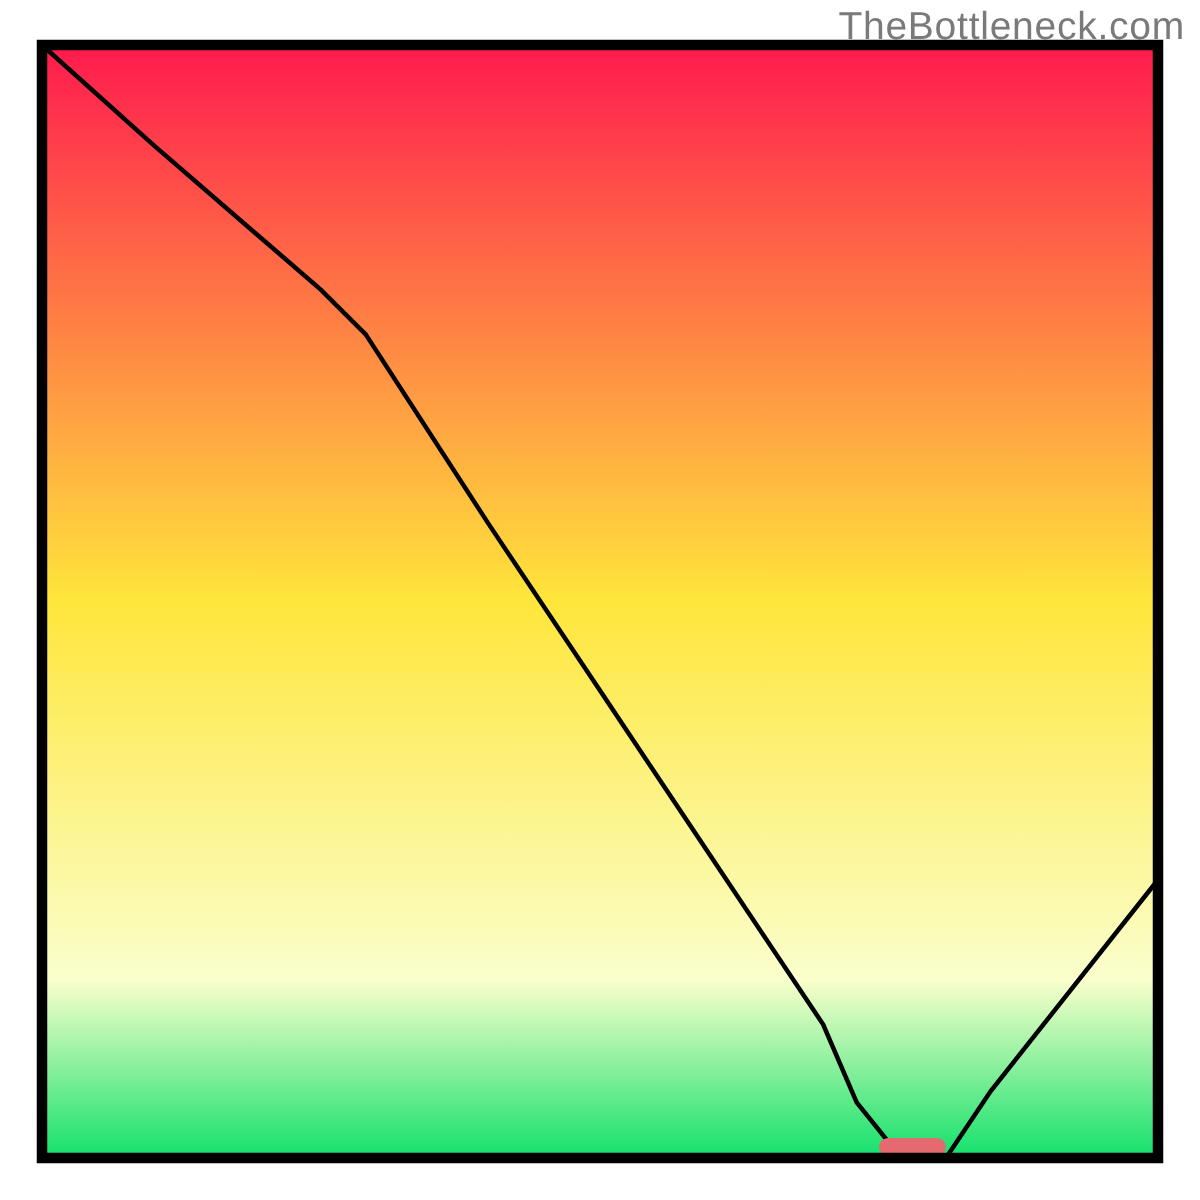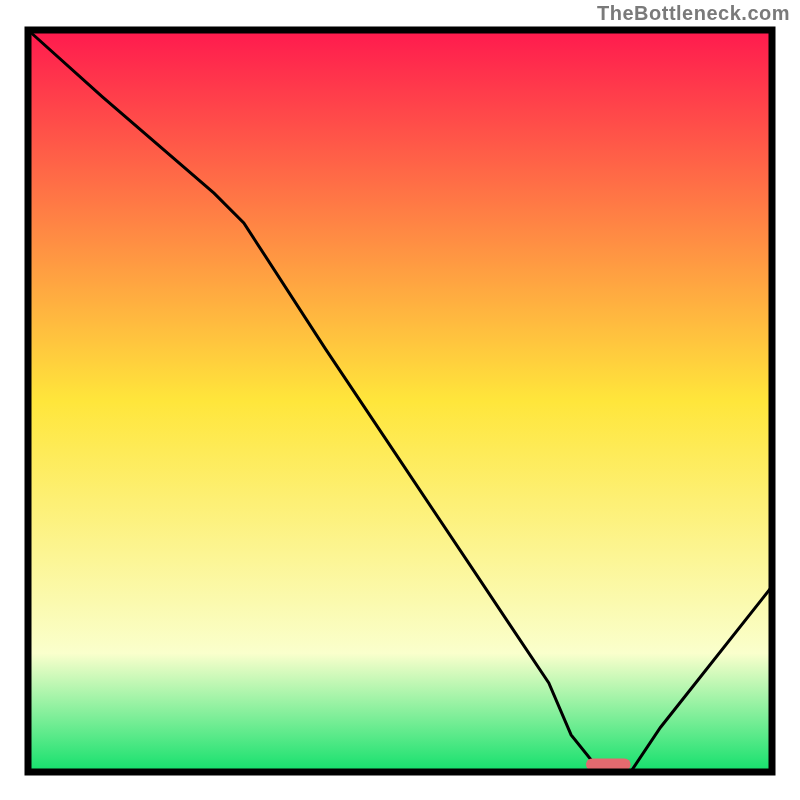--- a/index.html
+++ b/index.html
@@ -12,22 +12,22 @@
   }
   .container {
     position: relative;
     width: 800px;
     height: 800px;
   }
   .watermark {
     position: absolute;
     top: 2px;
     right: 10px;
-    font-size: 20px;
-    font-weight: bold;
+    font-size: 26px;
+    font-weight: normal;
     color: #7a7a7a;
     letter-spacing: 0.5px;
   }
   svg.plot {
     position: absolute;
     left: 0;
     top: 0;
   }
 </style>
 </head>

